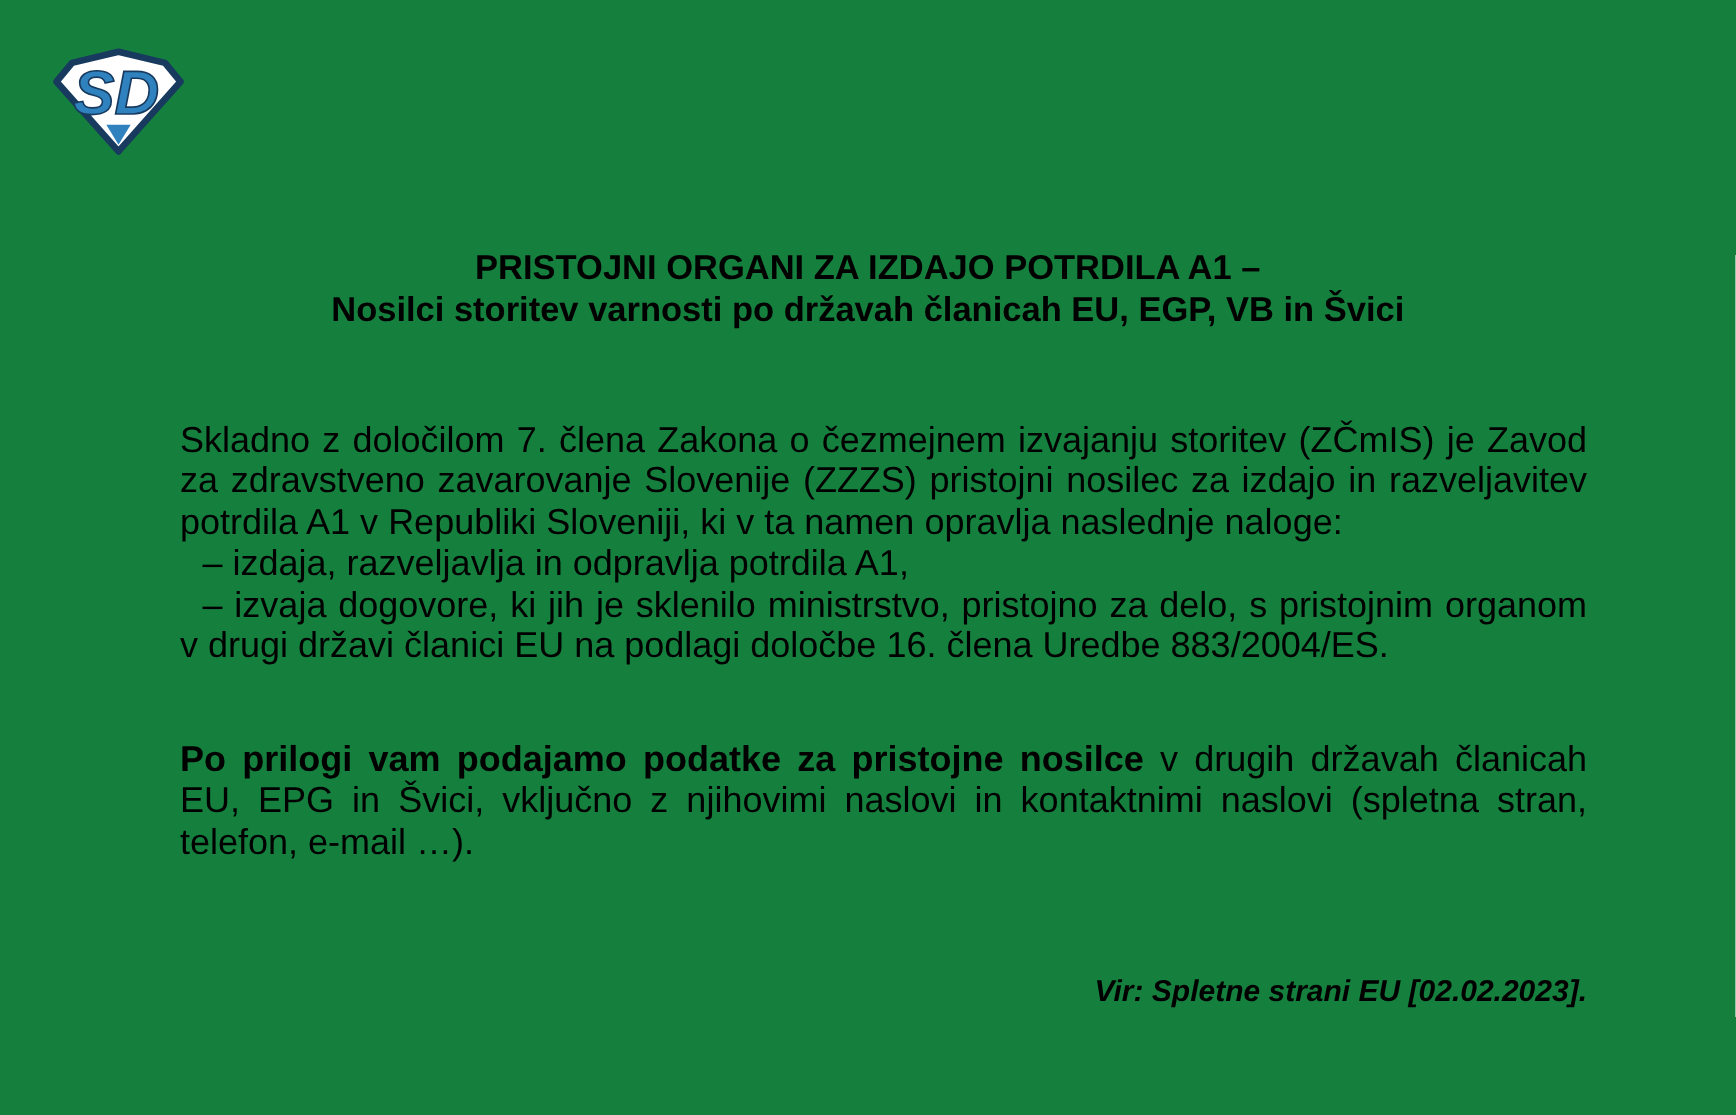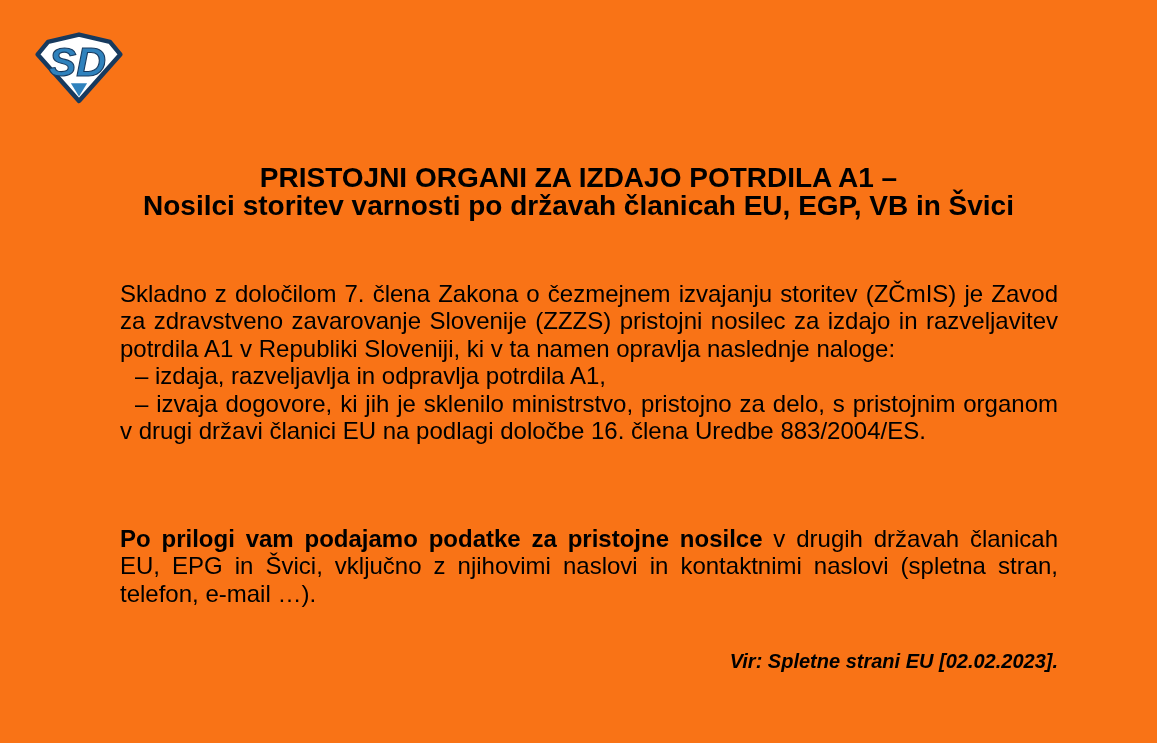--- a/index.html
+++ b/index.html
@@ -4,21 +4,21 @@
 <style>
   html, body {
     margin: 0;
     padding: 0;
     background: #ffffff;
   }
   .page {
     position: relative;
     width: 1157px;
     height: 743px;
-    background: #f97316;
+    background: #15803d;
     color: #000000;
     font-family: "Liberation Sans", sans-serif;
     overflow: hidden;
   }
 
   
   .logo {
     position: absolute;
     left: 34px;
     top: 30px;
@@ -40,41 +40,41 @@
     stroke-width: 1.5px;
   }
 
   
   .title {
     position: absolute;
     left: 0;
     top: 164px;
     width: 1157px;
     text-align: center;
-    font-size: 28px;
+    font-size: 23px;
     font-weight: 700;
     line-height: 28px;
   }
 
   
   .text-block {
     position: absolute;
     left: 108px;
     width: 938px;
     font-size: 24px;
     line-height: 27.4px;
     text-align: justify;
     margin-left: 12px;
   }
   .text-block p { margin: 0; }
 
   .intro-block { top: 280px; }
   .task-item   { text-indent: 15px; }
 
-  .annex-block { top: 525px; }
+  .annex-block { top: 493px; }
 
   .source-block {
     top: 649px;
     font-size: 20px;
     line-height: 24px;
     font-weight: 700;
     font-style: italic;
     text-align: right;
   }
 </style>

